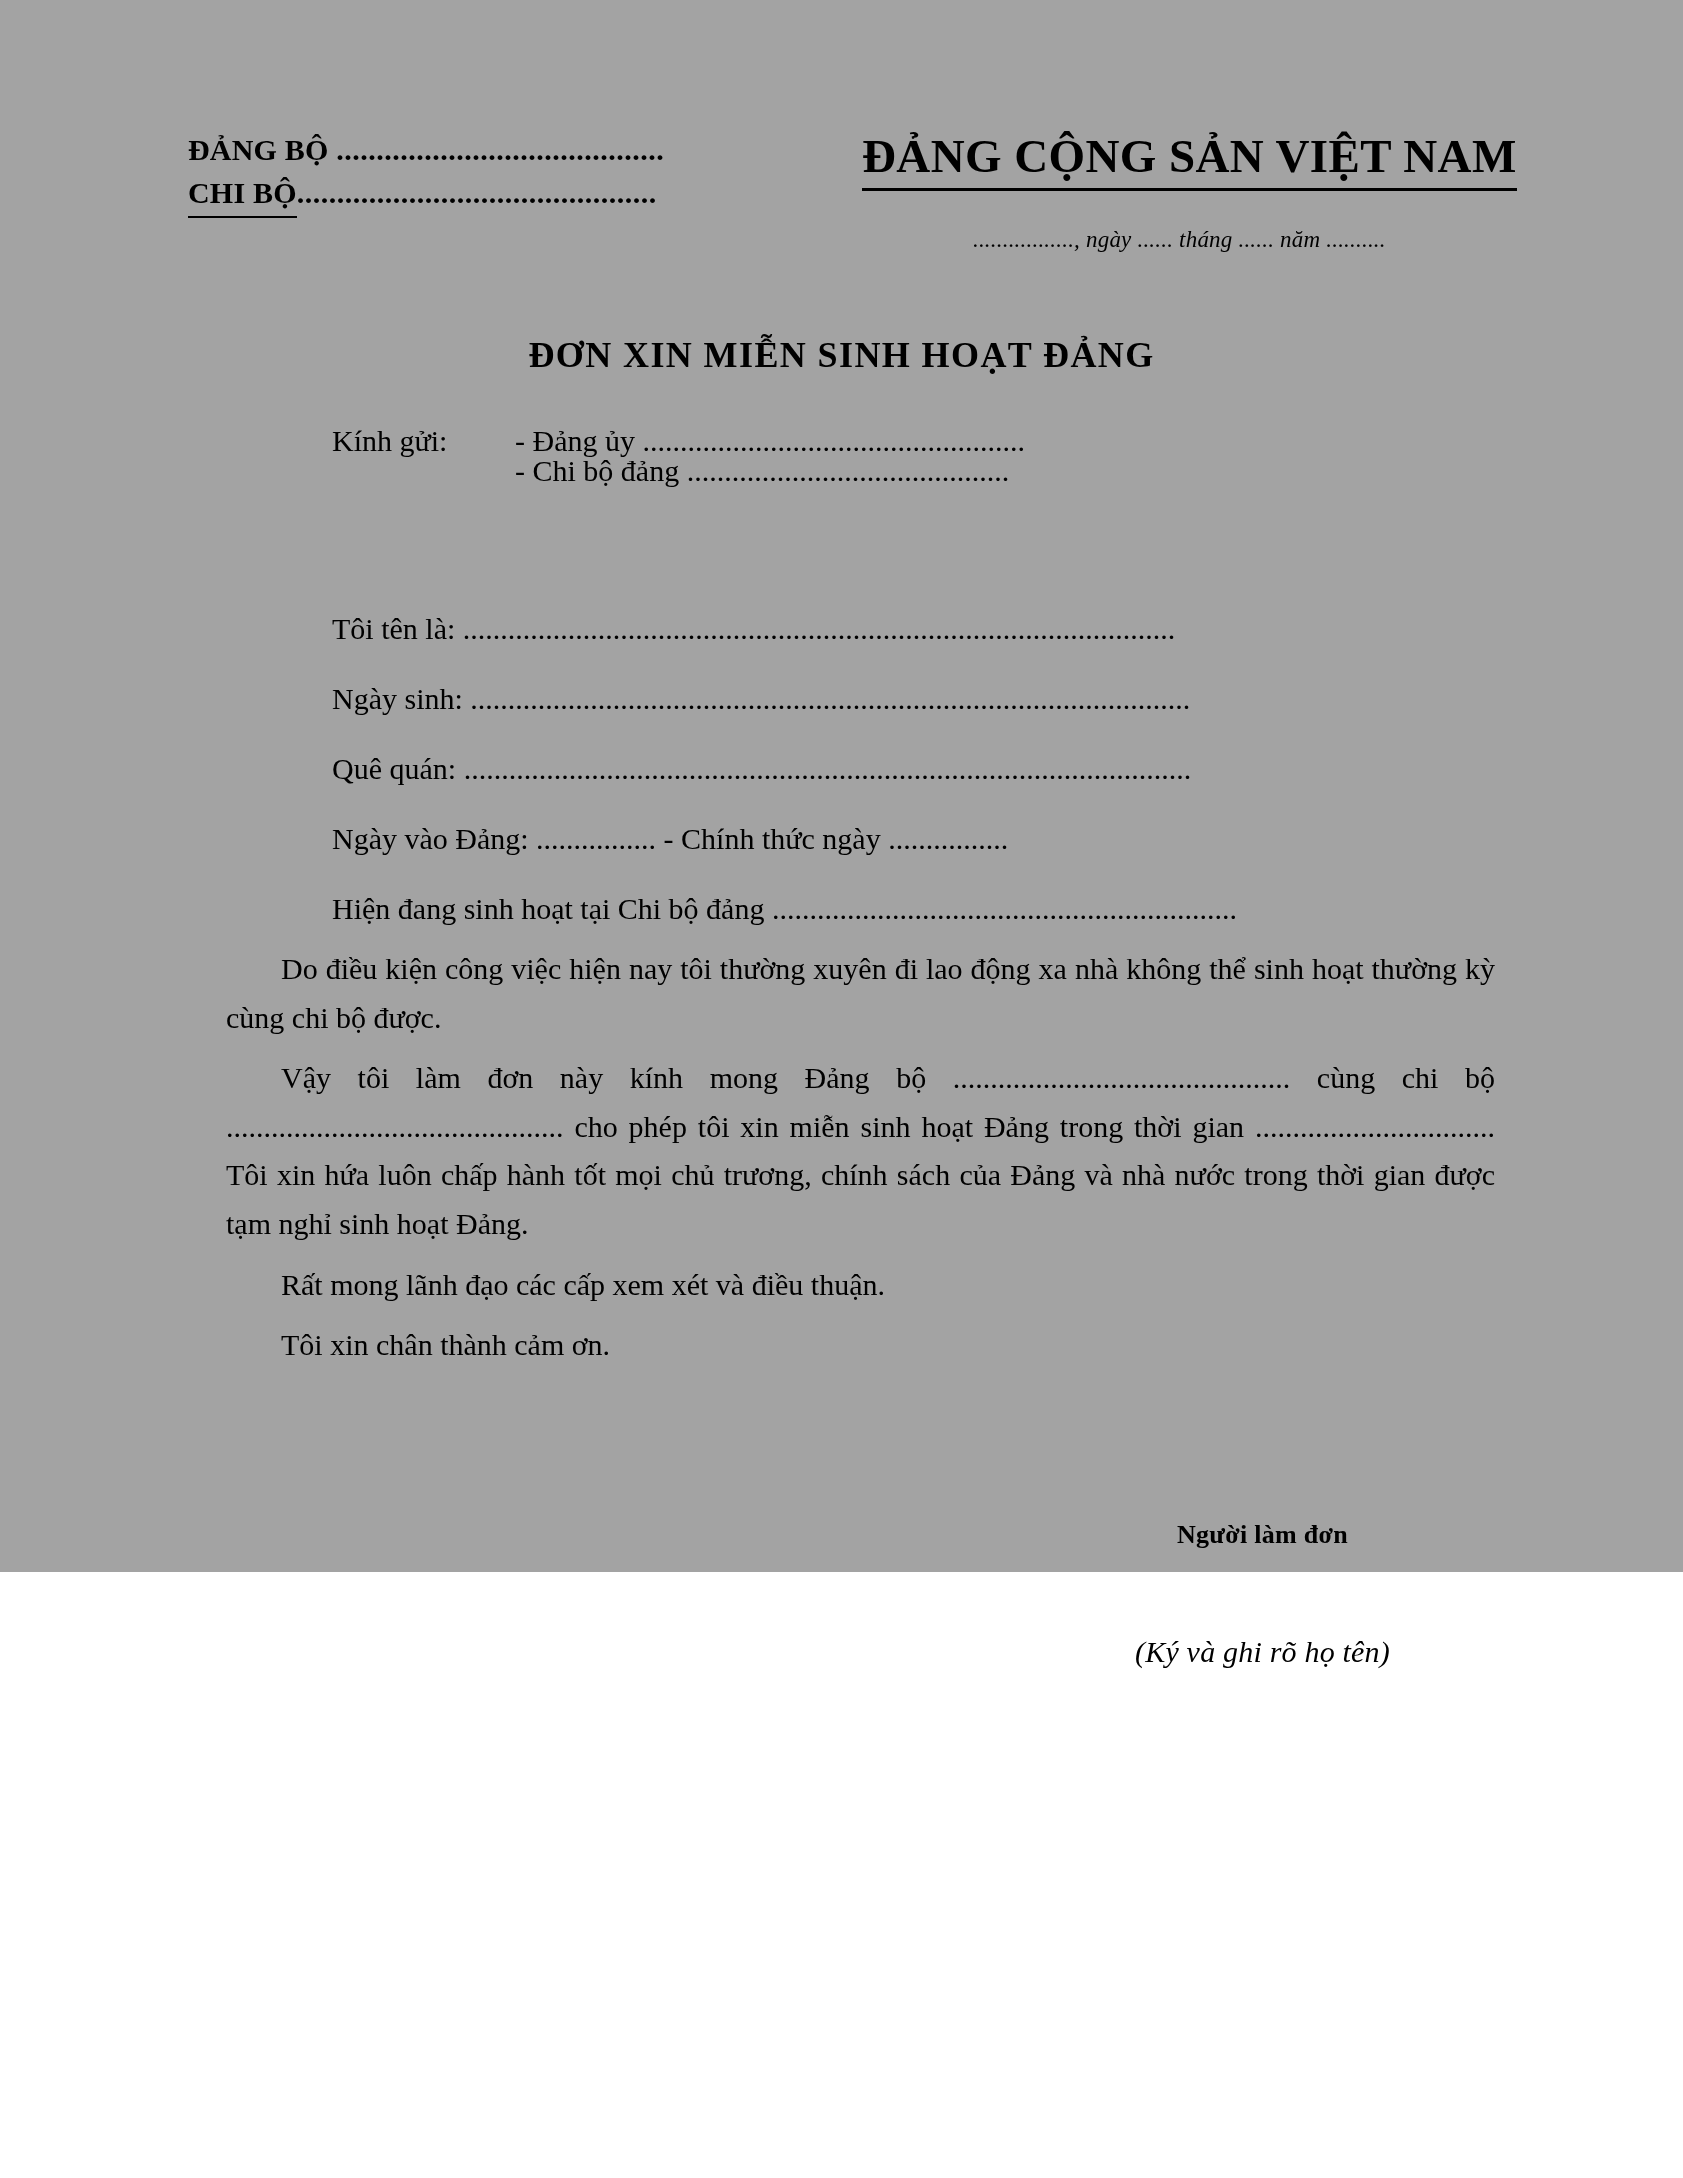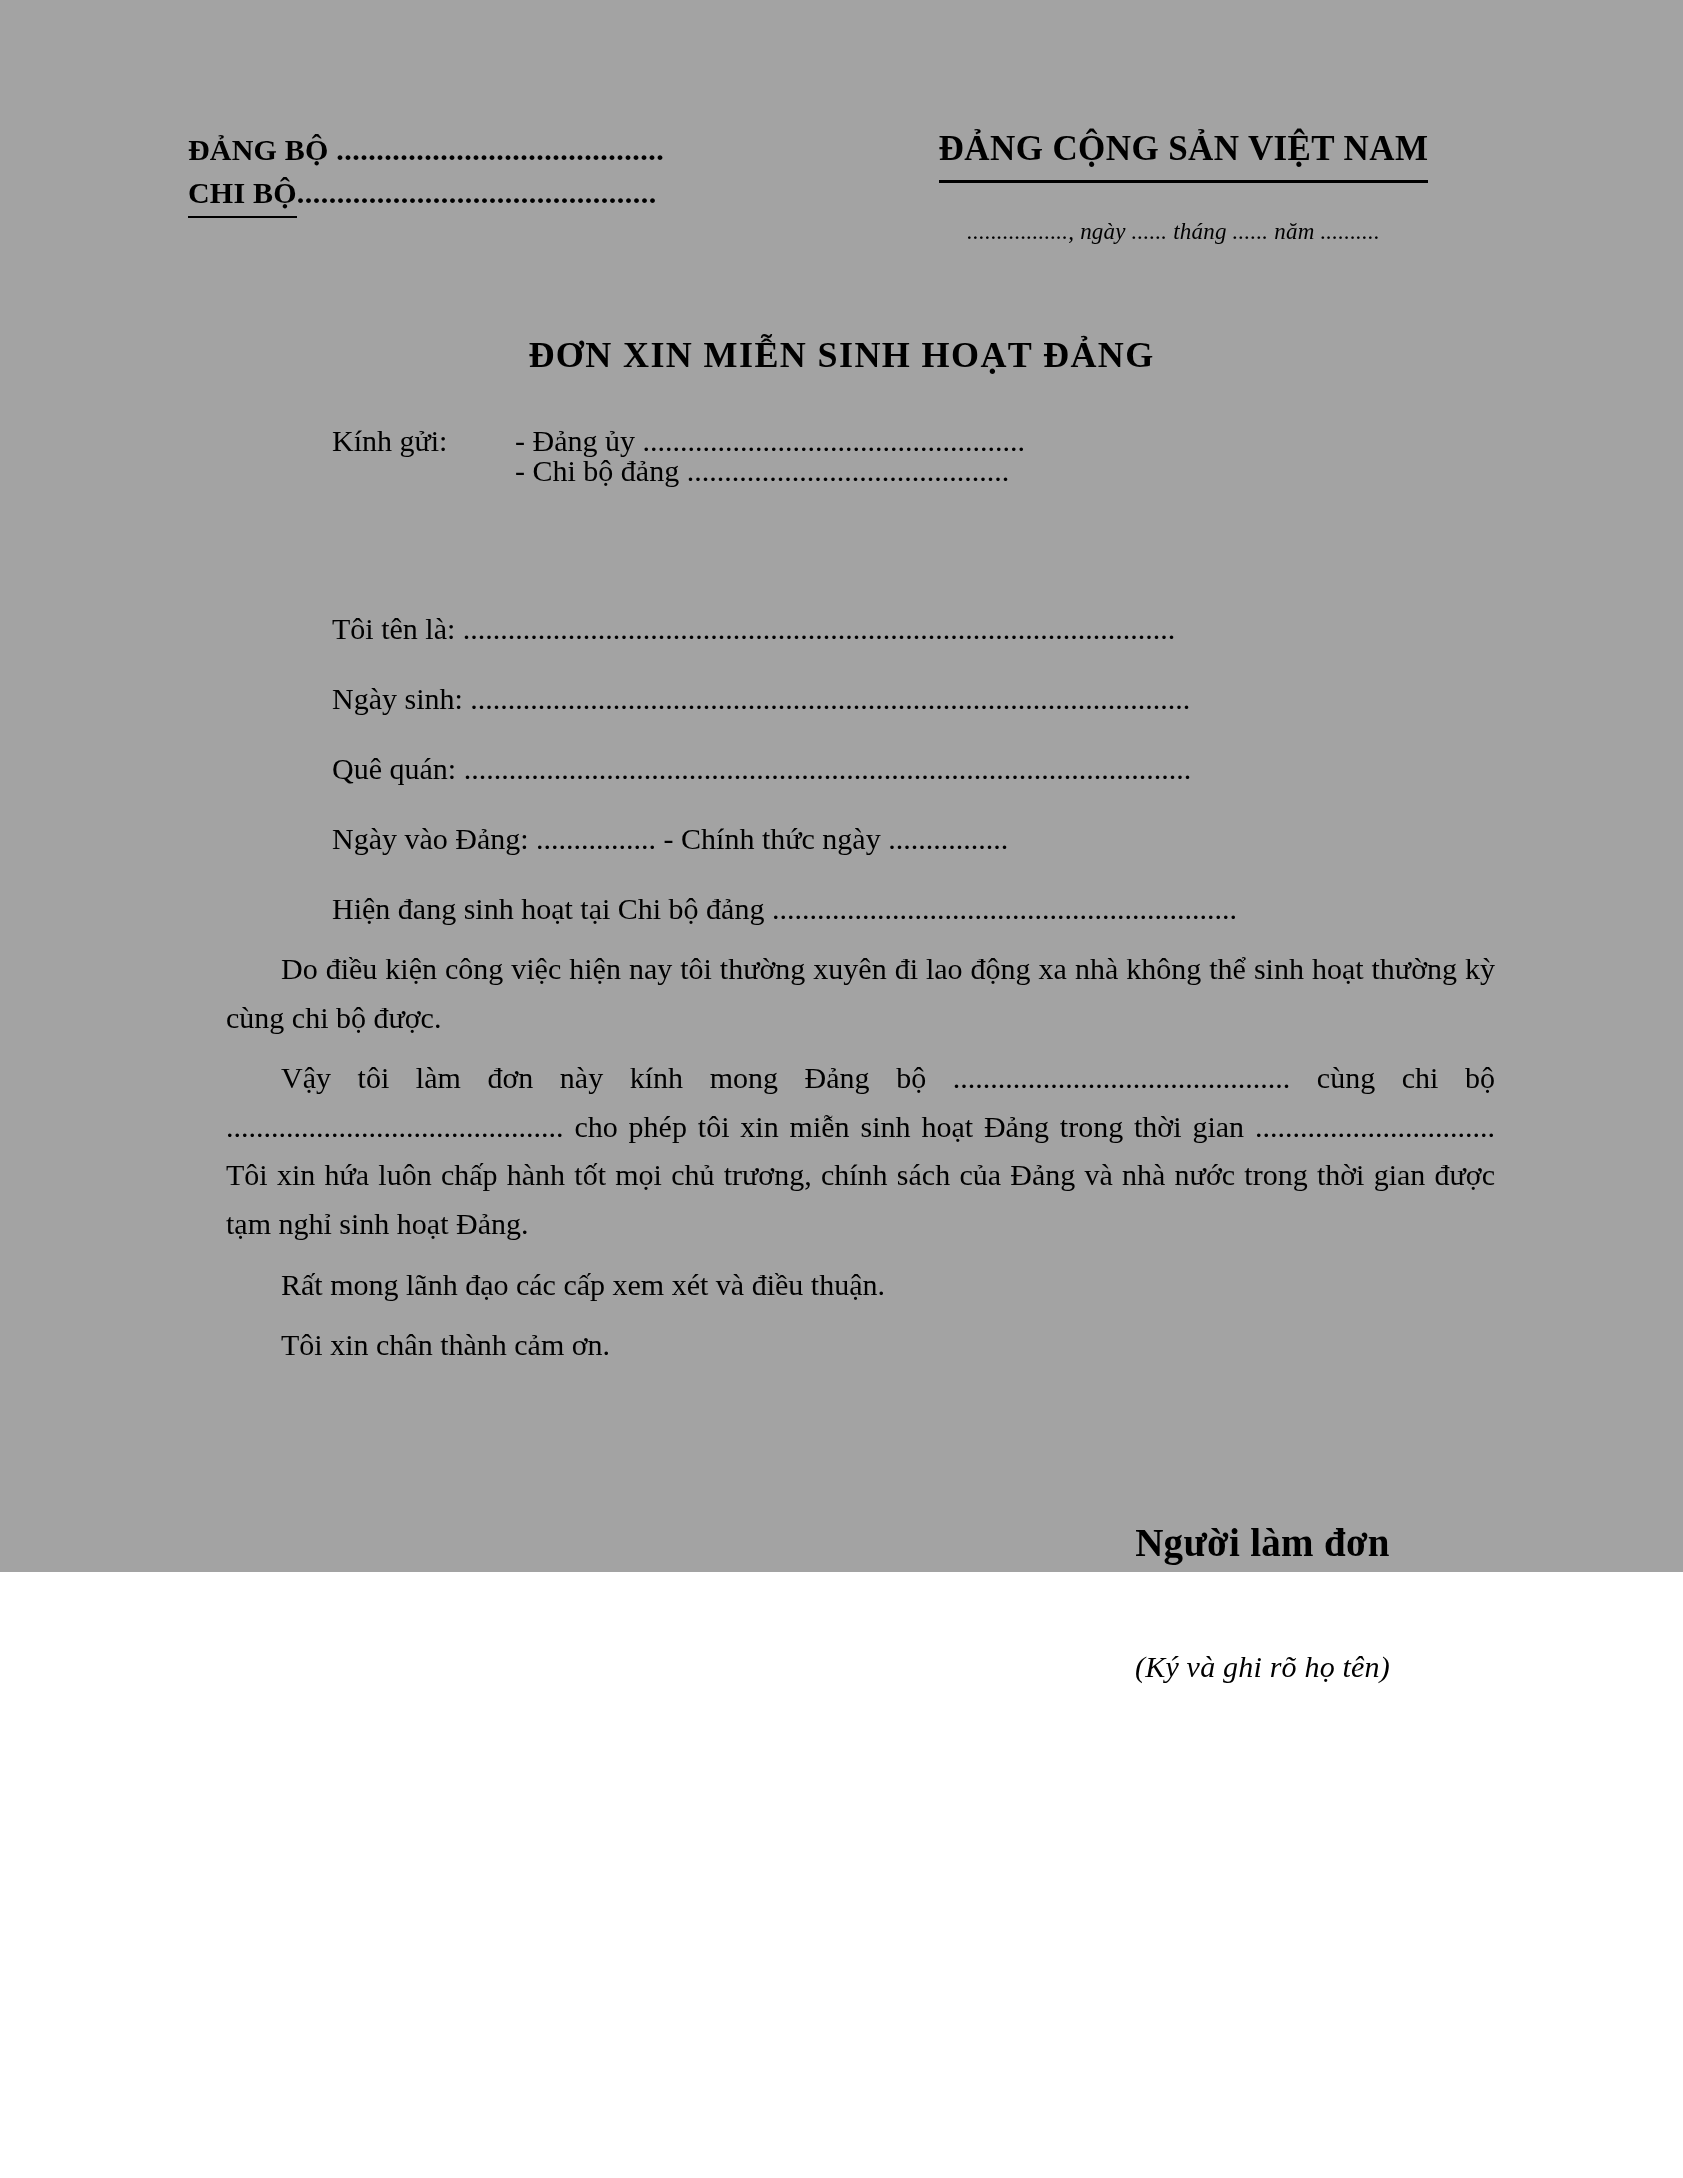--- a/index.html
+++ b/index.html
@@ -56,26 +56,26 @@
   .org-line .dots { font-weight: bold; letter-spacing: 0.5px; }
 
   .chi-bo-wrap {
     display: inline-block;
     border-bottom: 2px solid #000;
     padding-bottom: 2px;
   }
 
   .party-name {
     font-weight: bold;
-    font-size: 35px;
+    font-size: 47px;
     letter-spacing: 0.4px;
     white-space: nowrap;
     display: inline-block;
     border-bottom: 3px solid #000;
-    padding-bottom: 11px;
+    padding-bottom: 5px;
     margin-left: 20px;
   }
 
   .date-line {
     font-style: italic;
     font-size: 23px;
     text-align: center;
     margin-top: 36px;
     white-space: nowrap;
     letter-spacing: 0.2px;
@@ -148,21 +148,21 @@
   
   .signature {
     position: absolute;
     left: 1030px;
     top: 1520px;
     width: 465px;
     text-align: center;
   }
   .sig-title {
     font-weight: bold;
-    font-size: 39px;
+    font-size: 26px;
     letter-spacing: 0.3px;
   }
   .sig-note {
     font-style: italic;
     font-size: 30px;
     margin-top: 85px;
     letter-spacing: 0.2px;
   }
 </style>
 </head>

